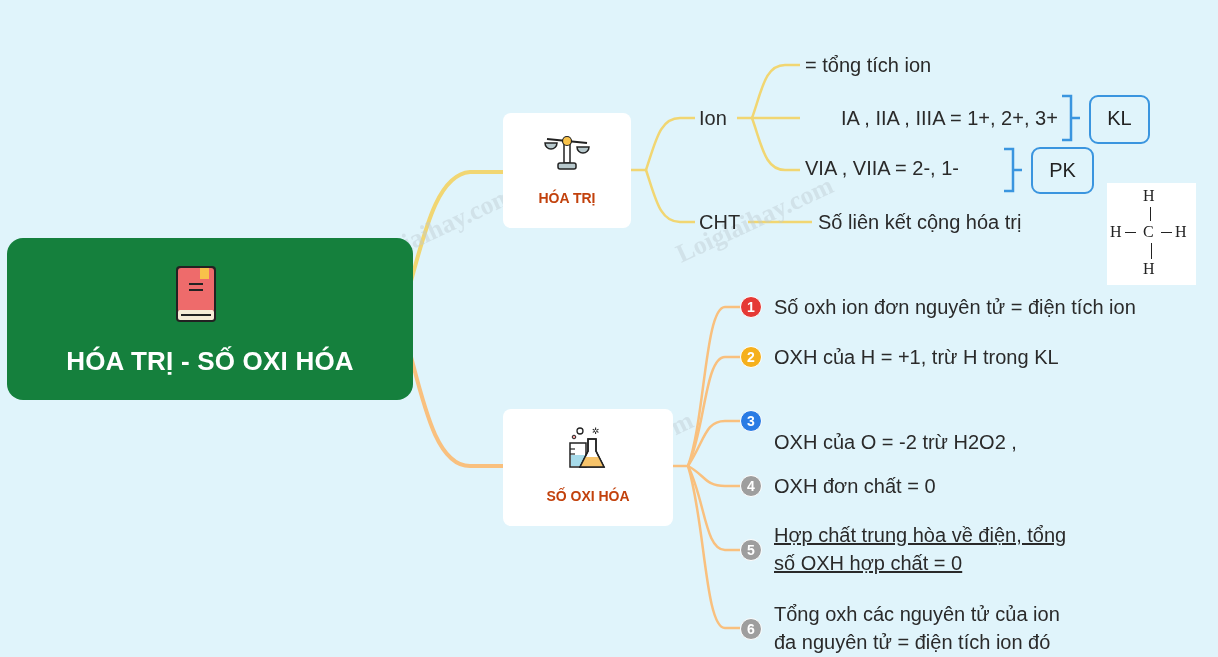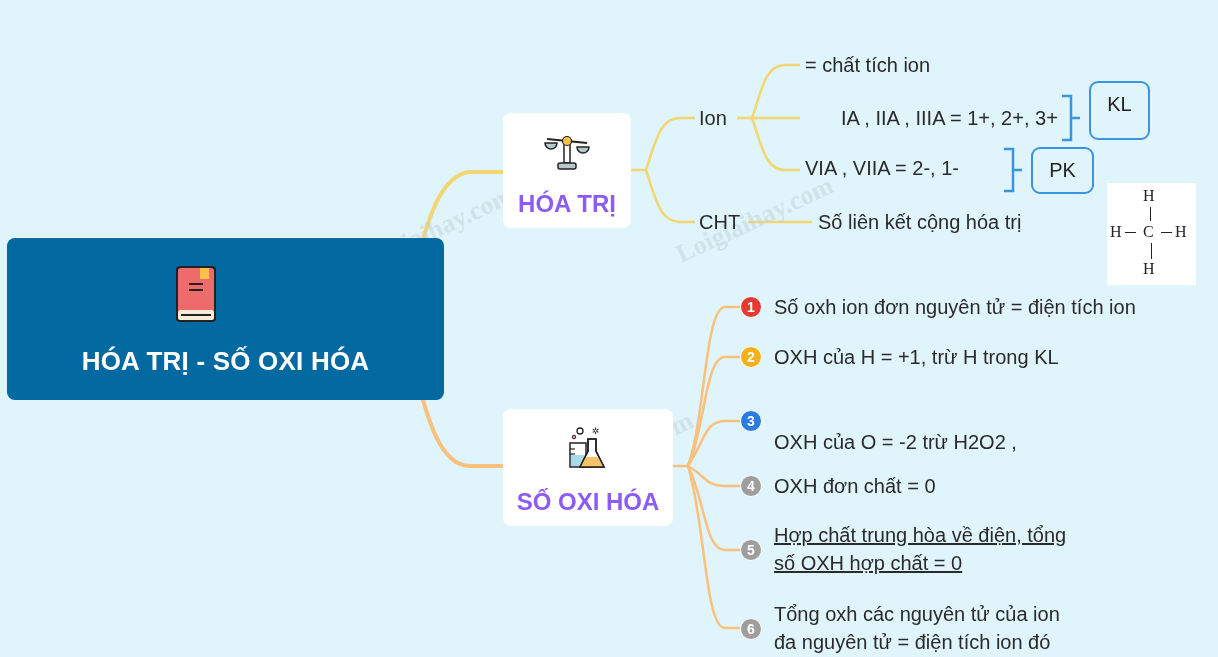--- a/index.html
+++ b/index.html
@@ -5,34 +5,34 @@
   html, body { margin:0; padding:0; }
   body {
     width:1218px; height:657px; overflow:hidden; position:relative;
     background:#e0f4fb;
     font-family:"Liberation Sans", "DejaVu Sans", sans-serif;
     color:#222;
   }
   .abs { position:absolute; }
   svg.lines { position:absolute; left:0; top:0; }
   .root {
-    left:7px; top:238px; width:437px; height:162px;
-    background:#0369a1; border-radius:8px;
+    left:7px; top:238px; width:406px; height:162px;
+    background:#15803d; border-radius:16px;
   }
   .root .title {
     position:absolute; left:0; right:0; top:108px; text-align:center;
     color:#fff; font-weight:bold; font-size:26px; letter-spacing:0.2px;
   }
   .root .icon { position:absolute; left:166px; top:26px; }
   .card {
     background:#fff; border-radius:8px;
   }
   .card .label {
     position:absolute; left:0; right:0; text-align:center;
-    font-weight:bold; font-size:24px; color:#8b5cf6;
+    font-weight:bold; font-size:14px; color:#c2410c;
   }
   .txt { font-size:20px; color:#2a2a2a; white-space:nowrap; line-height:28px; }
   .boxed {
     border:2px solid #3a95df; border-radius:9px; text-align:center;
     font-size:20px; color:#222; line-height:43px; box-sizing:border-box;
   }
   .num {
     width:20px; height:20px; border-radius:50%; color:#fff;
     font-weight:bold; font-size:14px; text-align:center; line-height:20px;
     border:1px solid #fff; box-sizing:content-box;
@@ -110,25 +110,25 @@
       <rect x="15" y="32" width="18" height="6" rx="2" fill="#b7c8cc" stroke="#222" stroke-width="1.5"></rect>
       <circle cx="24" cy="10" r="4.5" fill="#f8c24a" stroke="#222" stroke-width="1.2"></circle>
     </svg>
   </div>
   <div class="label" style="top:77px;">HÓA TRỊ</div>
 </div>
 
 <div class="abs txt" style="left:699px;top:104px;">Ion</div>
 <div class="abs txt" style="left:699px;top:208px;">CHT</div>
 
-<div class="abs txt" style="left:805px;top:51px;">= chất tích ion</div>
+<div class="abs txt" style="left:805px;top:51px;">= tổng tích ion</div>
 <div class="abs txt" style="left:841px;top:104px;">IA , IIA , IIIA = 1+, 2+, 3+</div>
 <div class="abs txt" style="left:805px;top:154px;">VIA , VIIA = 2-, 1-</div>
 
-<div class="abs boxed" style="left:1089px;top:81px;width:61px;height:59px;">KL</div>
+<div class="abs boxed" style="left:1089px;top:95px;width:61px;height:49px;">KL</div>
 <div class="abs boxed" style="left:1031px;top:147px;width:63px;height:47px;">PK</div>
 
 <div class="abs txt" style="left:818px;top:208px;">Số liên kết cộng hóa trị</div>
 
 <div class="abs methane">
   <span class="abs" style="left:36px;top:4px;">H</span>
   <span class="abs" style="left:43px;top:24px;width:1px;height:14px;background:#222;"></span>
   <span class="abs" style="left:3px;top:40px;">H</span>
   <span class="abs" style="left:18px;top:49px;width:11px;height:1px;background:#222;"></span>
   <span class="abs" style="left:36px;top:40px;">C</span>

